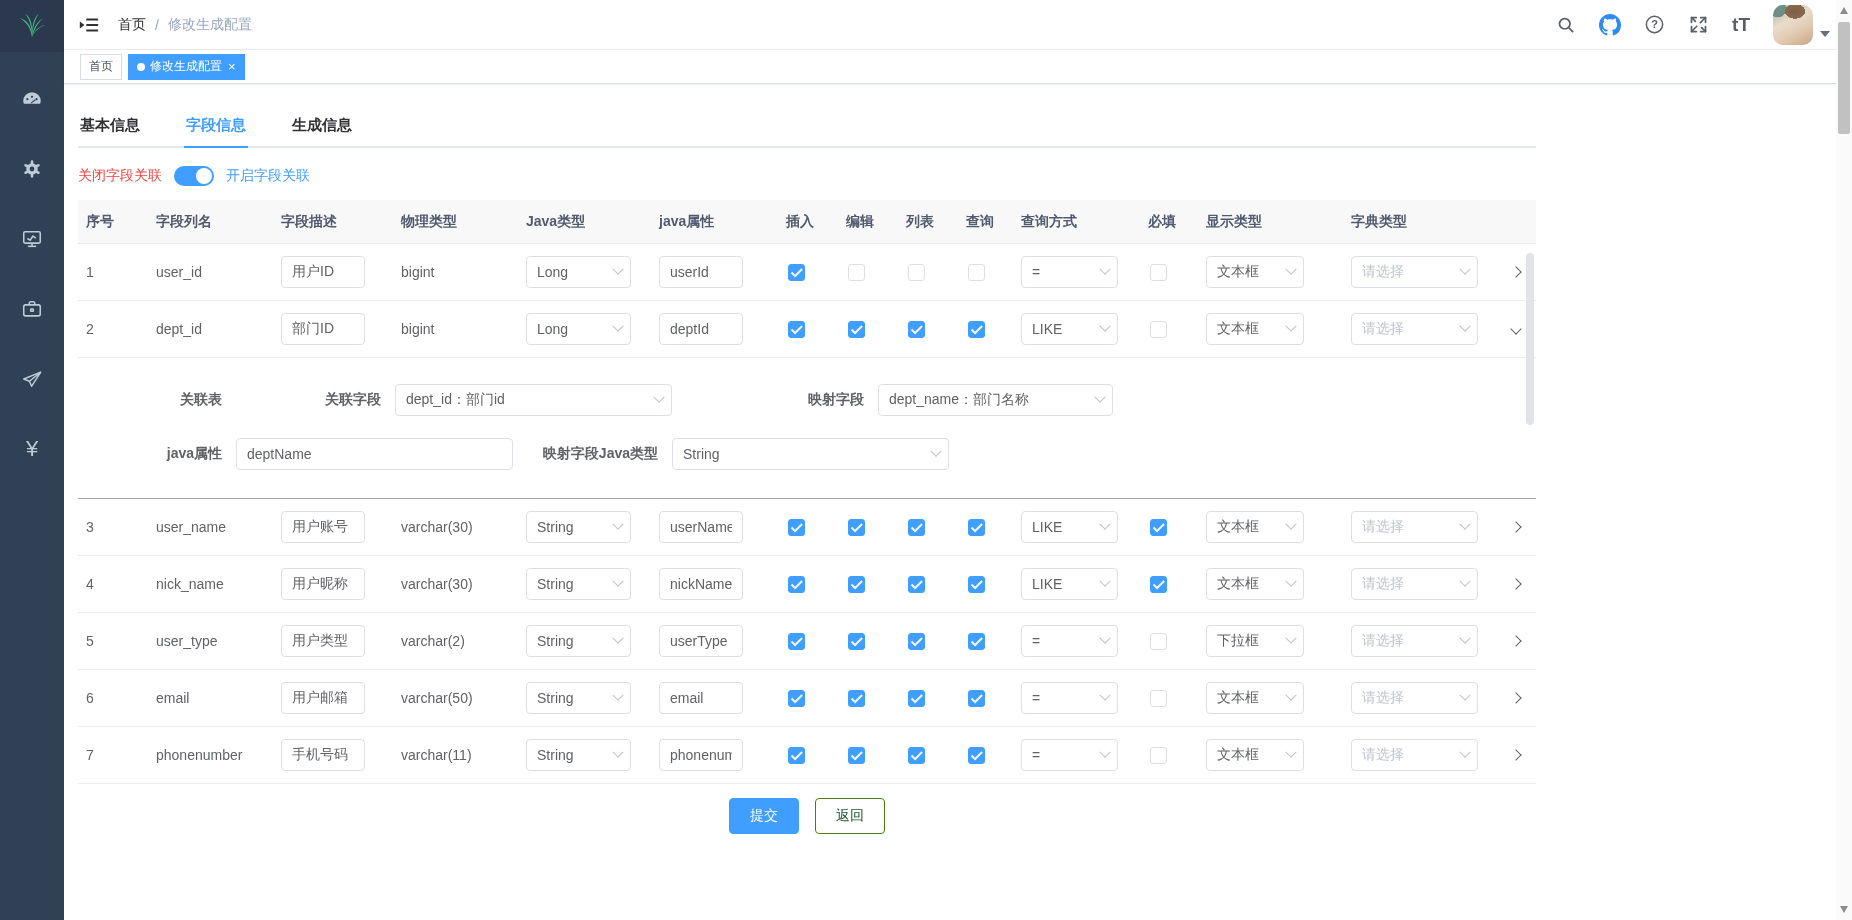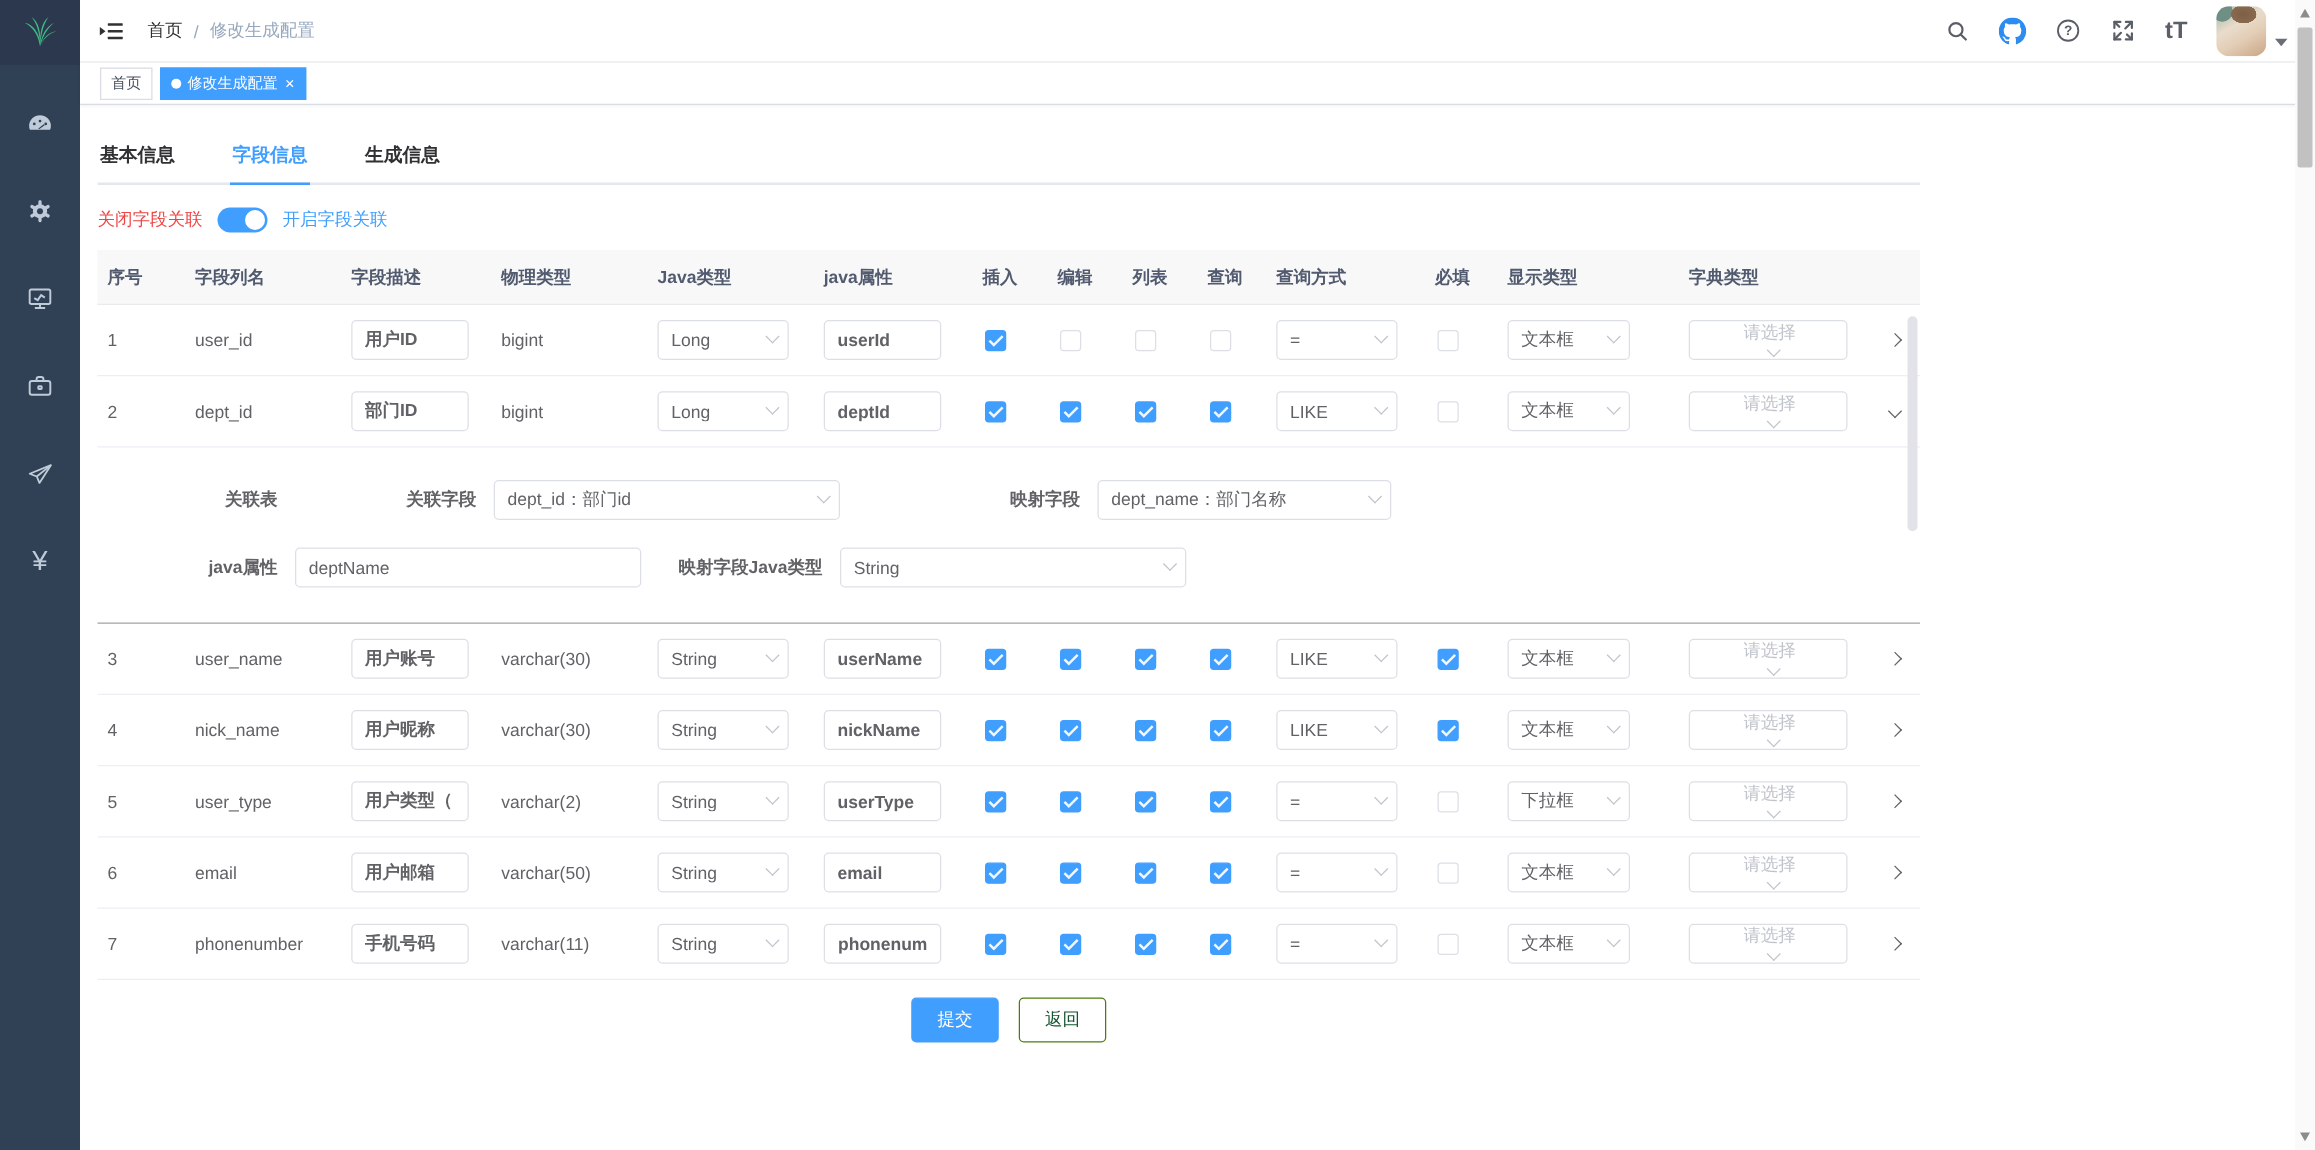--- a/index.html
+++ b/index.html
@@ -67,21 +67,21 @@
   .ghead { background:#f8f8f9; height:44px; color:#515a6e; font-weight:700; border-bottom:1px solid #e8eaec; }
   .trow { height:57px; border-bottom:1px solid #ebeef5; }
   .td { display:flex; align-items:center; }
   .td.t { color:#606266; }
   .inp { height:32px; border:1px solid #dcdfe6; border-radius:4px; padding:0 10px; font-size:14px;
     color:#606266; width:95px; background:#fff; font-family:inherit; outline:none; white-space:nowrap; overflow:hidden; }
   .sel { height:32px; border:1px solid #dcdfe6; border-radius:4px; background:#fff; display:flex;
     align-items:center; justify-content:space-between; padding:0 8px 0 10px; cursor:pointer; }
   .sel .st { color:#606266; white-space:nowrap; overflow:hidden; }
   .sel.ph .st { color:#c0c4cc; }
-  .w95 { width:94px;font-weight:bold; } .w105 { width:105px; } .w97 { width:97px; } .w98 { width:98px; } .w127 { width:127px;flex-direction:column; } .w277 { width:277px; } .w235 { width:235px; }
+  .w95 { width:84px; } .w105 { width:105px; } .w97 { width:97px; } .w98 { width:98px; } .w127 { width:127px; } .w277 { width:277px; } .w235 { width:235px; }
   .chev { width:8px; height:8px; border-right:1.4px solid #c0c4cc; border-bottom:1.4px solid #c0c4cc;
     transform:rotate(45deg) translate(-2px,-2px); flex-shrink:0; margin-left:6px; }
   .cb { width:17px; height:17px; border-radius:3px; border:1px solid #dcdfe6; background:#fff;
     position:relative; cursor:pointer; margin-left:2px; }
   .cb.checked { background:#409eff; border-color:#409eff; }
   .cb.checked::after { content:""; position:absolute; left:5px; top:1.5px; width:4px; height:8.5px;
     border:solid rgba(255,255,255,.92); border-width:0 2px 2px 0; transform:rotate(45deg); }
   .td.ex { justify-content:center; }
   .arr { width:8px; height:8px; border-right:1.6px solid #606266; border-bottom:1.6px solid #606266; cursor:pointer; }
   .arr.right { transform:rotate(-45deg); }

